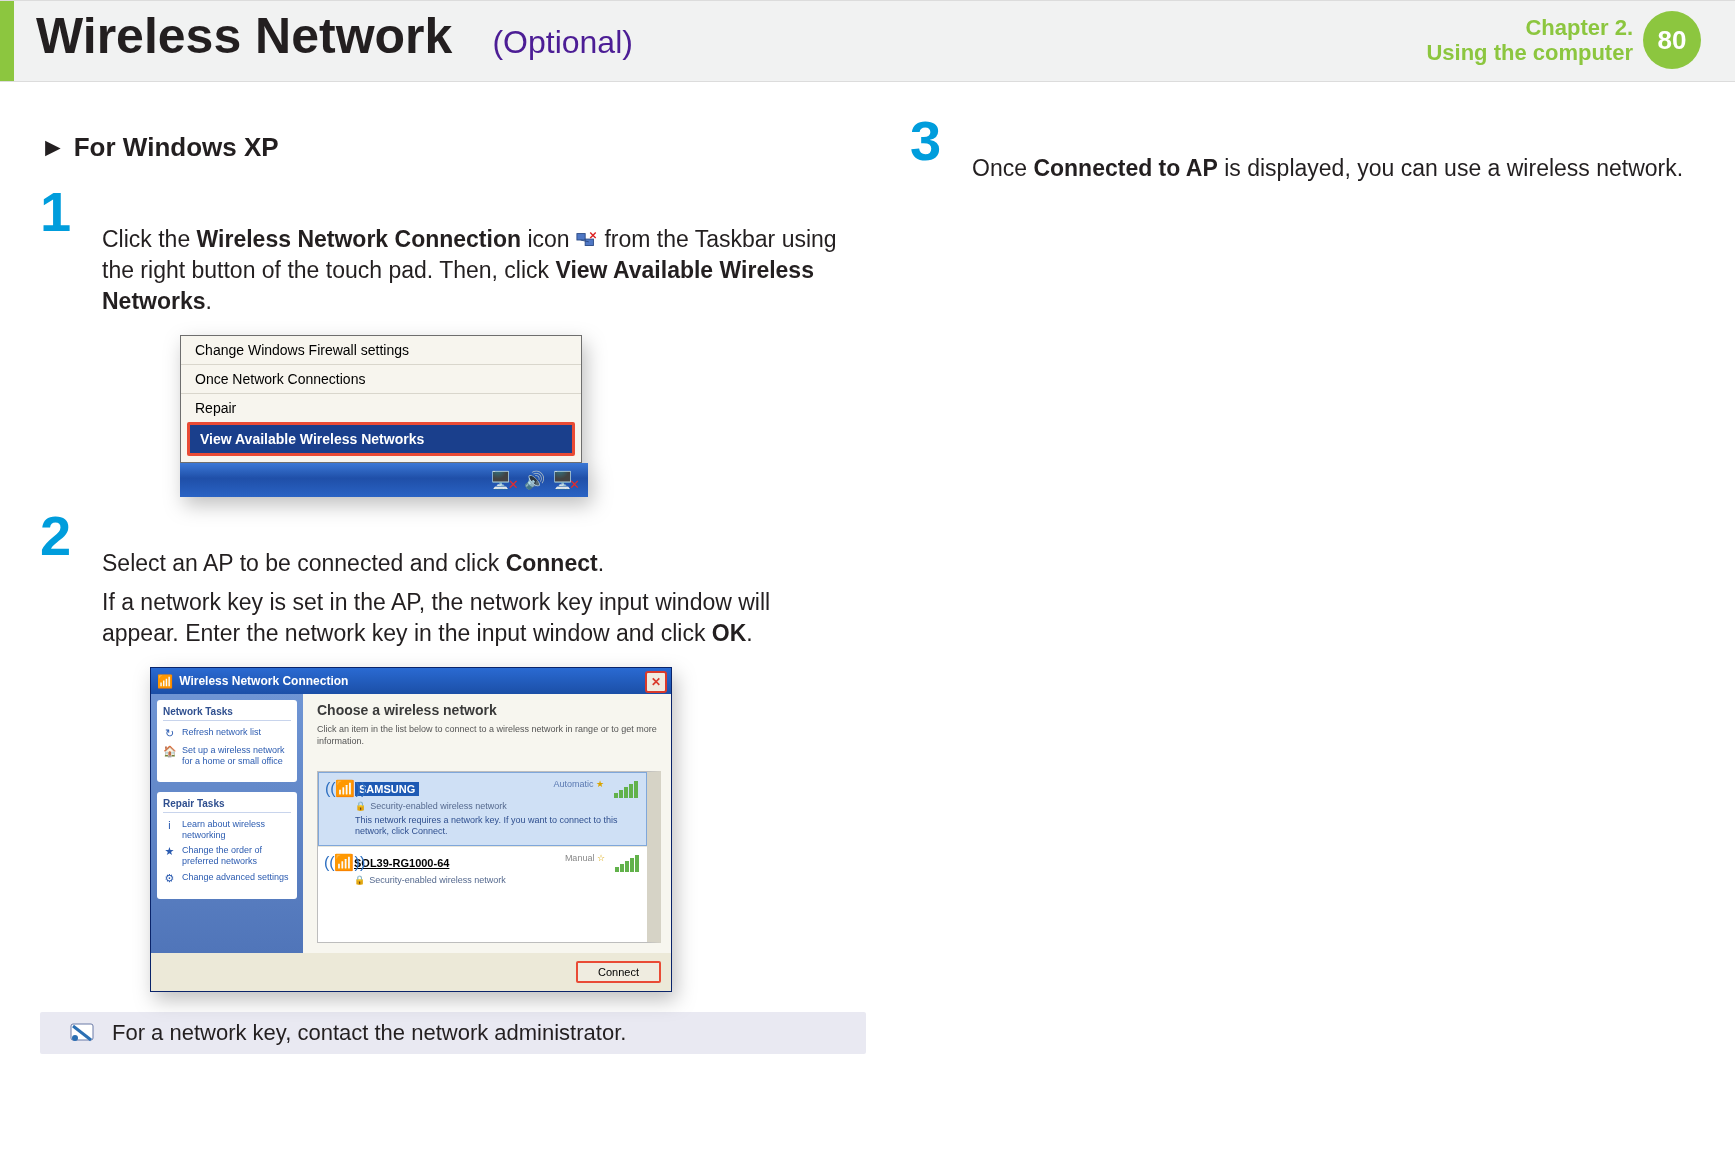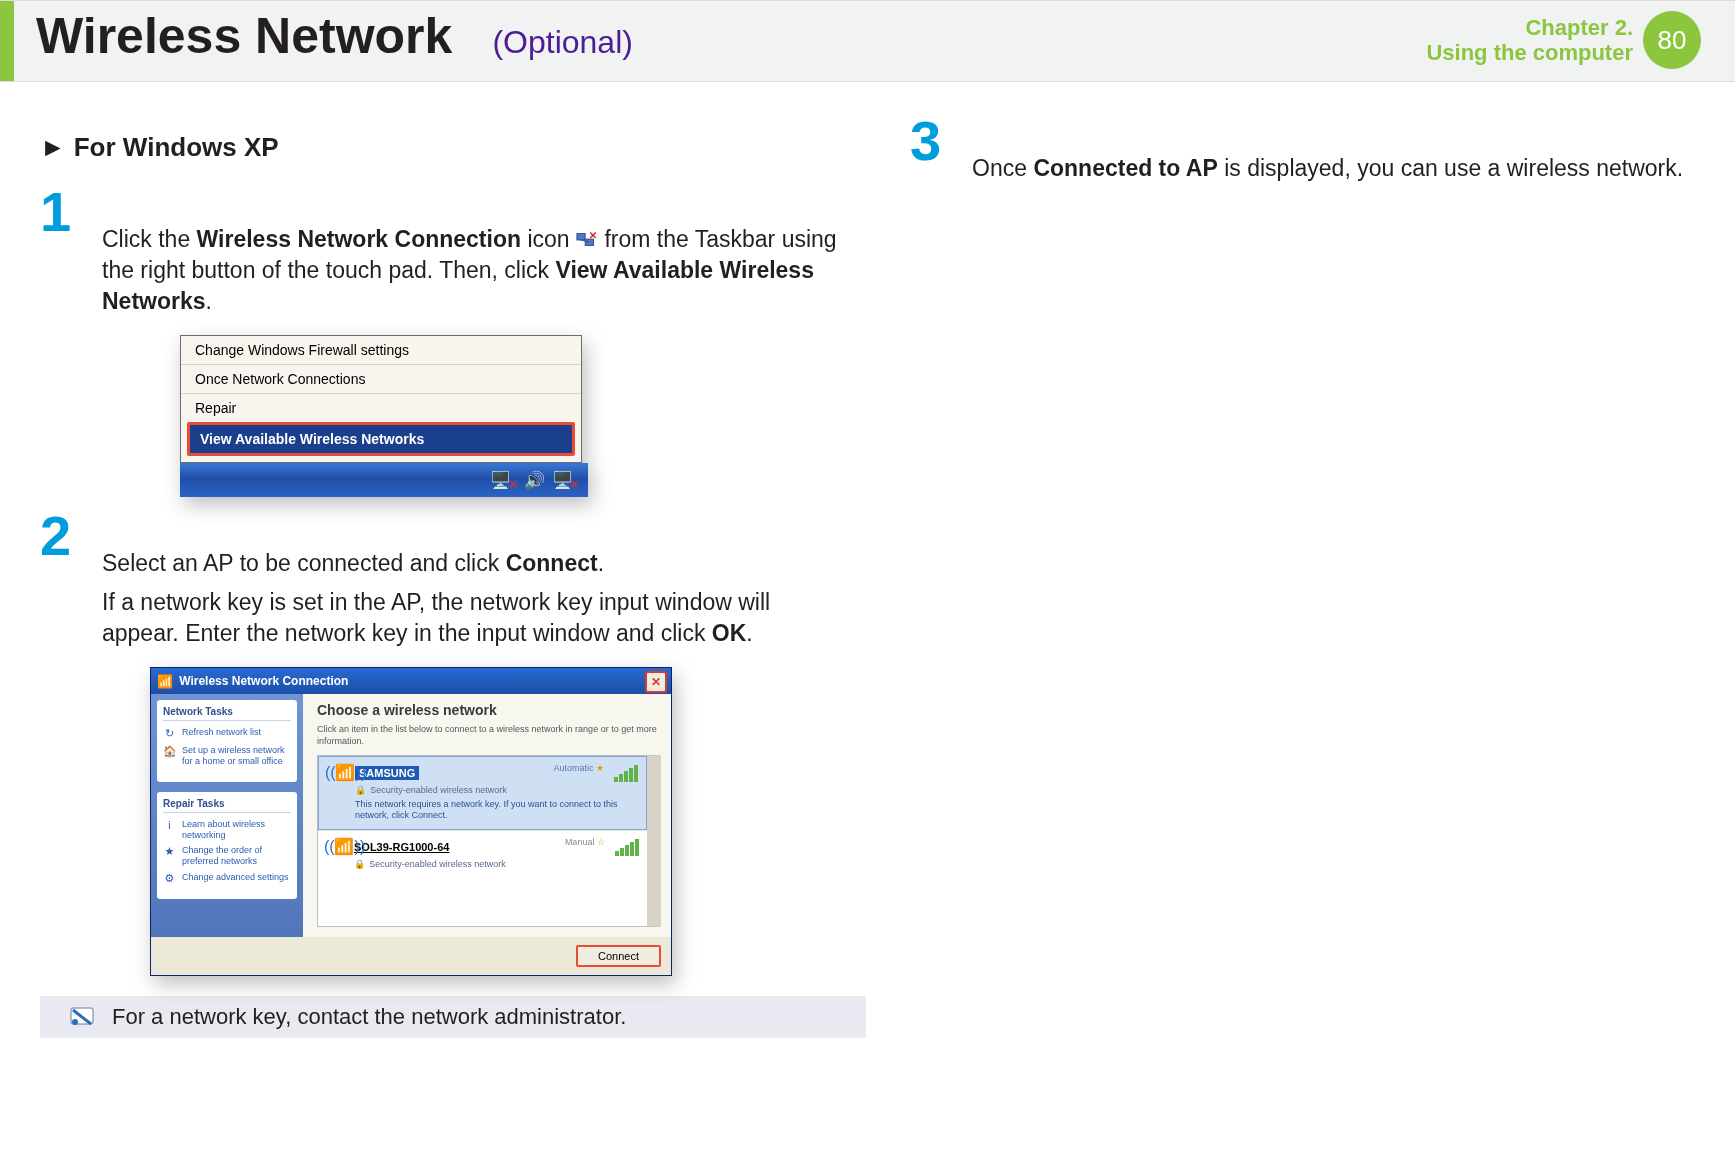--- a/index.html
+++ b/index.html
@@ -48,21 +48,21 @@
     font-size: 22px;
     font-weight: 700;
     line-height: 1.15;
   }
   .page-badge {
     width: 58px; height: 58px;
     border-radius: 50%;
     background: #8cc63f;
     color: #fff;
     display: flex; align-items: center; justify-content: center;
-    font-weight: 400; font-size: 26px;
+    font-weight: 700; font-size: 26px;
   }
 
   
   .page-body {
     display: flex;
     padding: 40px 40px 0 40px;
     gap: 60px;
   }
   .col {
     width: 810px;
@@ -219,21 +219,21 @@
     flex: 1;
     background: #f7f6ef;
     padding: 8px 10px 10px 14px;
     position: relative;
   }
   .wnc-main h4 {
     margin: 0 0 6px 0;
     font-size: 14px; font-weight: bold; color: #3a3a3a;
   }
   .wnc-main .sub {
-    font-size: 9px; color: #555; margin-bottom: 8px; line-height: 1.25;
+    font-size: 9px; color: #555; margin-bottom: 24px; line-height: 1.25;
   }
   .net-list {
     background: #fff;
     border: 1px solid #bdbdbd;
     height: 170px;
     border-right: 14px solid #d6d3c6; 
     position: relative;
     overflow: hidden;
   }
   .net-item {

